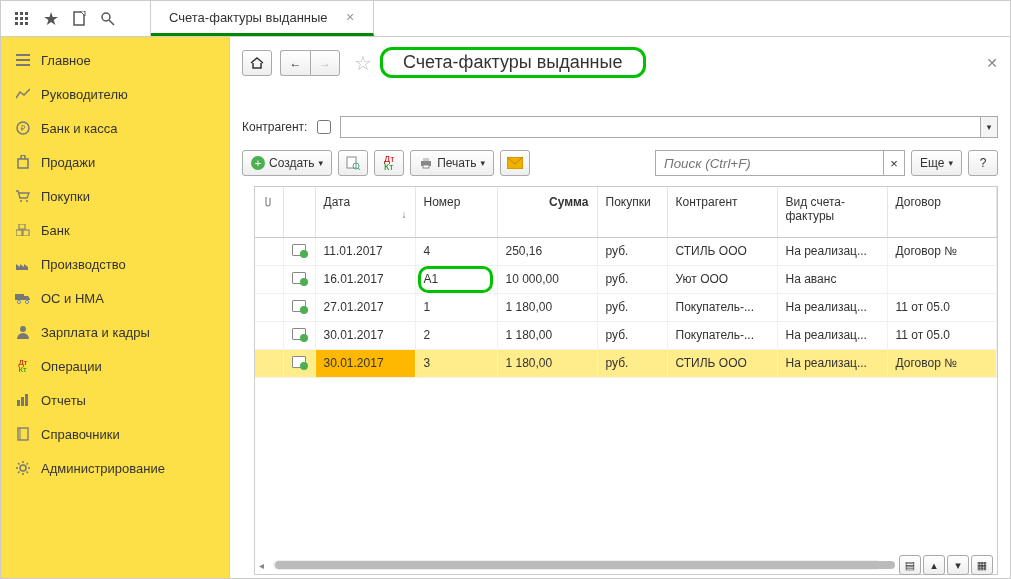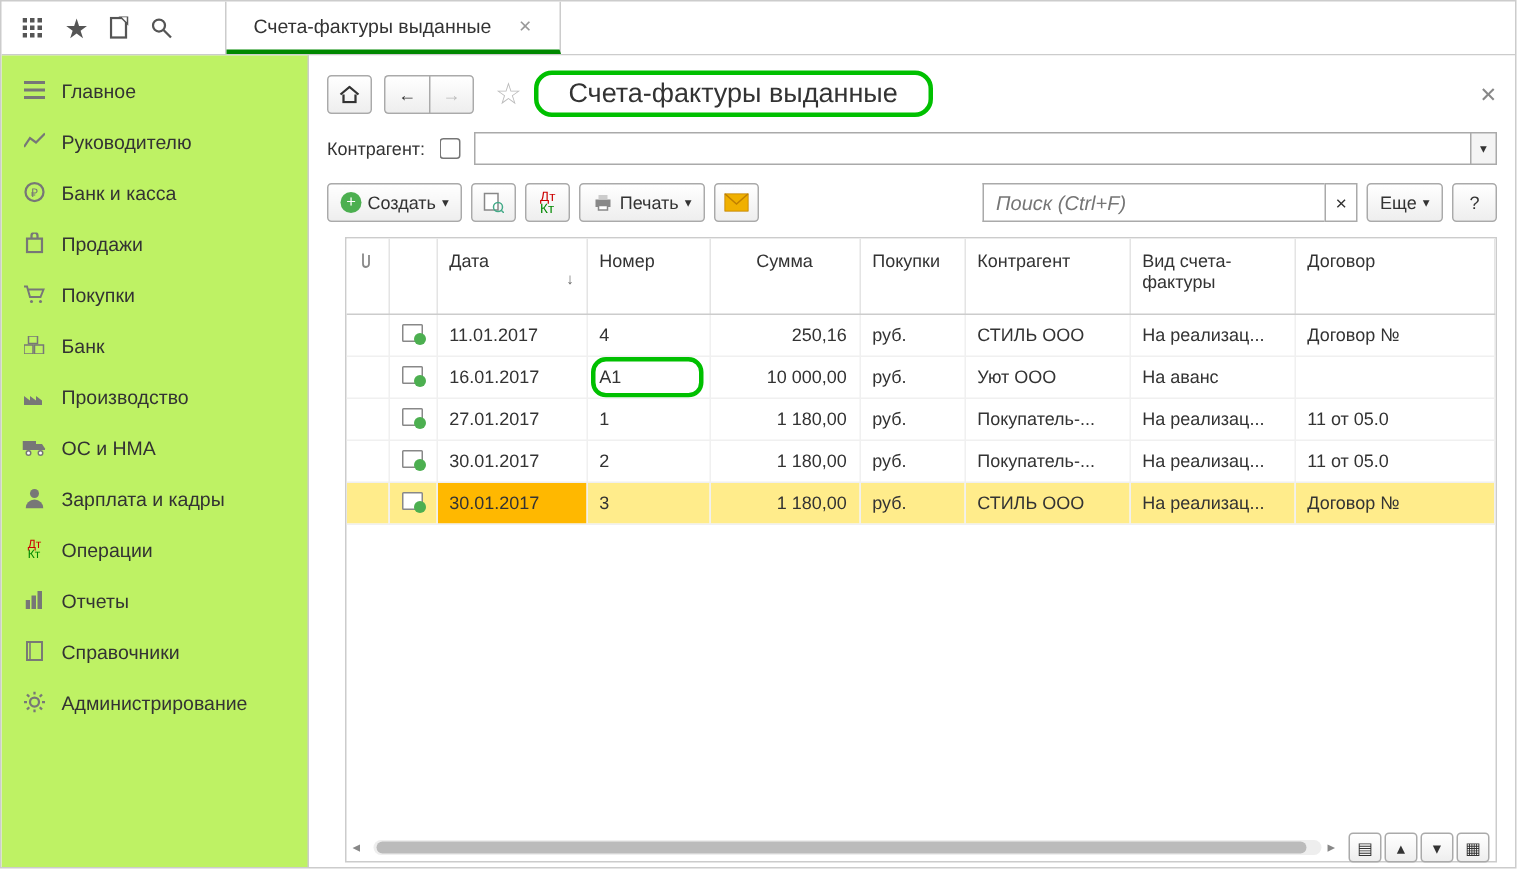--- a/index.html
+++ b/index.html
@@ -11,58 +11,58 @@
   .topbar-left { display: flex; align-items: center; gap: 14px; padding: 0 14px; border-right: 1px solid #ccc; width: 150px;}
   .icon-btn { display: inline-flex; align-items: center; justify-content: center; cursor: pointer; }
   .tab { display: flex; align-items: center; padding: 0 18px; border-right: 1px solid #ccc; cursor: pointer; position: relative;}
   .tab.active { border-bottom: 3px solid #008800;}
   .tab .close-x { margin-left: 18px; color: #999; font-size: 11px;}
   
   
   .shell { display: flex; height: calc(579px - 37px); }
   
   
-  .sidebar { width: 205px; background: #bef264; border-right: 1px solid #ccc; padding-top: 6px;}
+  .sidebar { width: 229px; background: #fde047; border-right: 1px solid #ccc; padding-top: 6px;}
   .side-item { display: flex; align-items: center; gap: 10px; height: 34px; padding: 0 14px; cursor: pointer; color: #333;}
   .side-item .icon { width: 16px; height: 16px; color: #777; display:inline-flex; align-items:center; justify-content:center;}
   
   
   .workspace { flex: 1; display: flex; flex-direction: column; background: #fff;}
   .ws-header { display: flex; align-items: center; padding: 10px 12px 6px 12px; gap: 8px;}
   .btn { border: 1px solid #aaa; border-radius: 3px; background: linear-gradient(#fff,#eee); height: 26px; display: inline-flex; align-items: center; justify-content: center; cursor: pointer; padding: 0 8px; font-size: 12px;}
   .btn-icon { width: 30px; padding: 0;}
   .nav-group { display: inline-flex; }
   .nav-group .btn { border-radius: 0;}
   .nav-group .btn:first-child { border-radius: 3px 0 0 3px; border-right: none;}
   .nav-group .btn:last-child { border-radius: 0 3px 3px 0;}
   .star-out { color: #bbb; font-size: 20px; margin-left: 6px;}
   .page-title-wrap { border: 3px solid #00c000; border-radius: 12px; padding: 2px 20px; font-size: 18px; }
   .close-page { margin-left: auto; color: #888; cursor: pointer; font-size: 14px;}
   
-  .filter-row { display: flex; align-items: center; gap: 6px; padding: 4px 12px 8px 12px;}
+  .filter-row { display: flex; align-items: center; gap: 6px; padding: 4px 12px 8px 12px; margin-top: 28px;}
   .filter-row label { font-size: 12px;}
   .filter-row input[type=checkbox] { width: 14px; height: 14px;}
   .combo { flex: 1; display: flex;}
   .combo-input { flex: 1; border: 1px solid #aaa; border-right: none; height: 22px; padding: 0 6px;}
   .combo-btn { width: 18px; border: 1px solid #aaa; background: #f4f4f4; display: flex; align-items:center; justify-content:center; cursor:pointer; font-size:9px;}
   
   .toolbar { display: flex; align-items: center; gap: 6px; padding: 4px 12px 10px 12px;}
   .toolbar .spacer { flex: 1;}
   .search-box { display: flex; width: 250px;}
   .search-box input { flex:1; border:1px solid #aaa; border-right:none; height:26px; padding:0 8px; font-style: italic; color:#0369a1;}
   .search-box .clear { width: 22px; border:1px solid #aaa; display:flex; align-items:center; justify-content:center; cursor:pointer;}
   .dd-arrow { font-size: 9px; margin-left: 4px;}
   .create-btn .plus { width:14px; height:14px; border-radius: 7px; background:#4caf50; color:#fff; display:inline-flex; align-items:center; justify-content:center; font-size:11px; margin-right:4px;}
   
   .grid-wrap { flex:1; margin: 0 12px 4px 24px; border: 1px solid #ccc; display:flex; flex-direction:column;}
   .grid { flex:1; overflow:hidden; }
   table { border-collapse: collapse; width: 100%; table-layout: fixed;}
   th { background: #fff; text-align: left; font-weight: normal; font-size: 12px; padding: 8px 8px; border-bottom: 1px solid #ccc; border-right: 1px solid #e4e4e4; vertical-align: top; height: 50px;}
   td { padding: 6px 8px; font-size: 12px; border-right: 1px solid #f0f0f0; border-bottom: 1px solid #f0f0f0; white-space: nowrap; overflow: hidden;}
-  .num-col { text-align: right;}
+  .num-col { }
   tr.sel td { background: #ffec8b;}
   tr.sel td.date-sel { background: #ffb800;}
   .highlight-cell { position: relative;}
   .highlight-cell .ring { position:absolute; left:2px; top:0px; right:4px; bottom:0px; border:3px solid #00c000; border-radius:10px; pointer-events:none;}
   .sort-arrow { float:right; font-size:10px; color:#666; margin-top:14px;}
   .doc-icon { display:inline-block; width:14px; height:12px; background:#fff; border:1px solid #888; border-radius:1px; position:relative; margin:0 auto;}
   .doc-icon::after { content:""; position:absolute; right:-3px; bottom:-3px; width:8px; height:8px; border-radius:4px; background:#4caf50;}
   
   .hscroll { height: 18px; display:flex; align-items:center; padding: 0 4px; gap:4px;}
   .hscroll .track { flex:1; height:10px; background:#eee; border-radius:5px; position:relative;}
@@ -326,21 +326,21 @@
               <col>
           </colgroup>
           <thead>
             <tr>
               <th><svg width="10" height="14">
                     <path d="M3 2 v7 a2 2 0 0 0 4 0 v-6" fill="none" stroke="#888" stroke-width="1.2"></path>
                   </svg></th>
               <th></th>
               <th><span>Дата</span><span class="sort-arrow">↓</span></th>
               <th>Номер</th>
-              <th style="text-align:center;">Сумма</th>
+              <th style="text-align:right;font-weight:bold;">Сумма</th>
               <th>Покупки</th>
               <th>Контрагент</th>
               <th>Вид счета-фактуры</th>
               <th>Договор</th>
             </tr>
           </thead>
           <tbody id="grid-body">
               <tr>
                 <td></td>
                 <td style="text-align:center;"><span class="doc-icon"></span></td>

